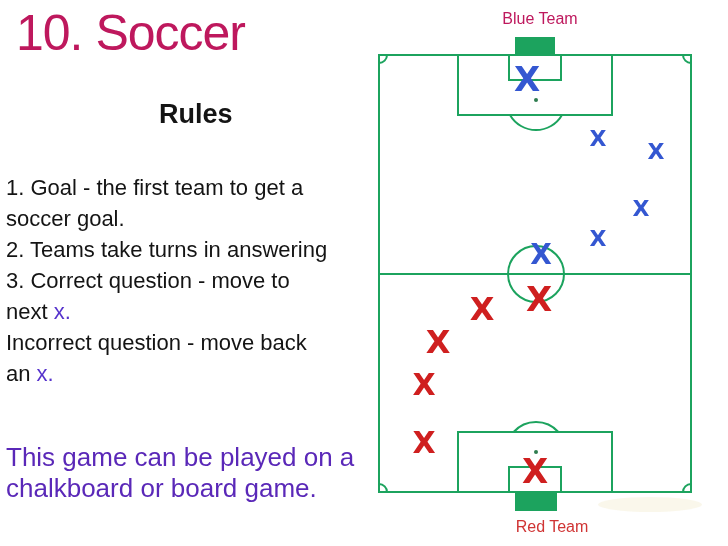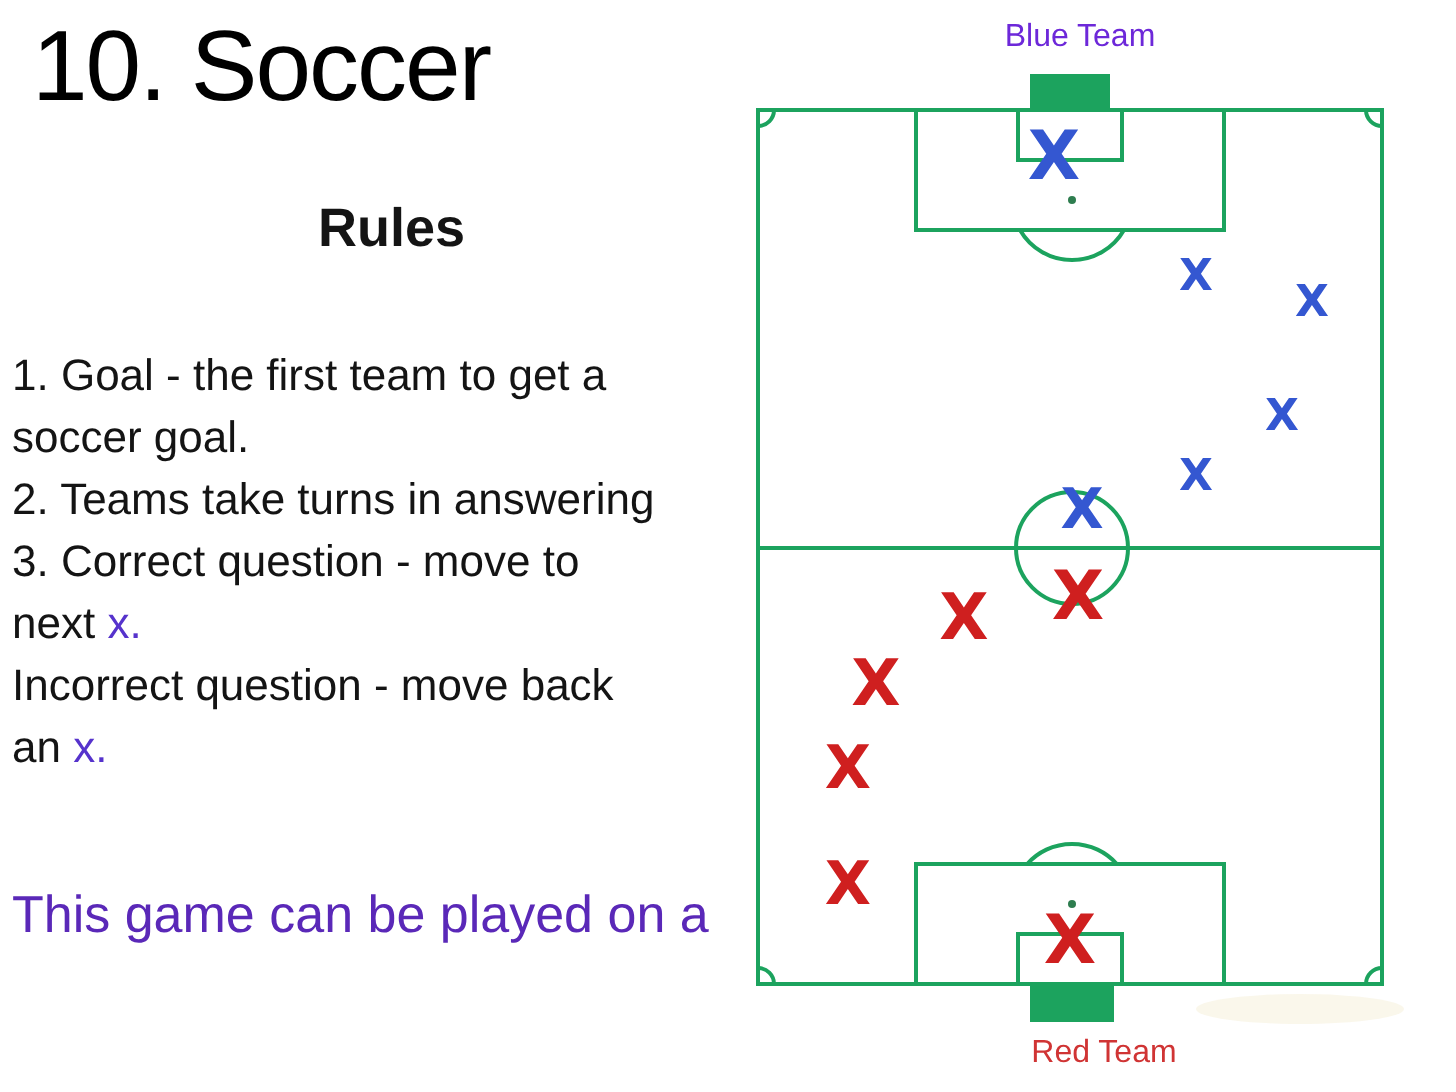--- a/index.html
+++ b/index.html
@@ -58,41 +58,42 @@
     position: absolute; left: 598px; top: 497px;
     width: 104px; height: 15px; border-radius: 50%;
     background: #f6f1da; opacity: 0.55;
   }
 </style>
 </head>
 <body>
 
 <div class="slide">
 
-  <h1 class="title" style="color: #000000;">10. Soccer</h1>
+  <h1 class="title" style="color: #be185d;">10. Soccer</h1>
 
   <div class="rules-heading" style="color: rgb(20, 20, 20); text-align: center;">Rules</div>
 
   <div class="rules-text" id="rules-text">
       <div><span>1. Goal - the first team to get a</span></div>
       <div><span>soccer goal.</span></div>
       <div><span>2. Teams take turns in answering</span></div>
       <div><span>3. Correct question - move to</span></div>
       <div><span>next </span><span style="color: rgb(86, 51, 204);">x.</span></div>
       <div><span>Incorrect question - move back</span></div>
       <div><span>an </span><span style="color: rgb(86, 51, 204);">x.</span></div>
     </div>
 
   <div class="note-text" id="note-text" style="color: rgb(90, 40, 184);">
       <div>This game can be played on a</div>
+      <div>chalkboard or board game.</div>
     </div>
 
   <div class="field">
 
-    <div class="team-label blue" style="color: #6d28d9;">Blue Team</div>
+    <div class="team-label blue" style="color: #be185d;">Blue Team</div>
 
     <svg width="364" height="546" viewBox="364 0 364 546">
       <g fill="none" stroke="#1ca35e" stroke-width="2" id="field-lines">
 
         <rect x="379" y="55" width="312" height="437"></rect>
 
         <line x1="379" y1="274" x2="691" y2="274"></line>
 
         <circle cx="536" cy="274" r="28"></circle>
 

